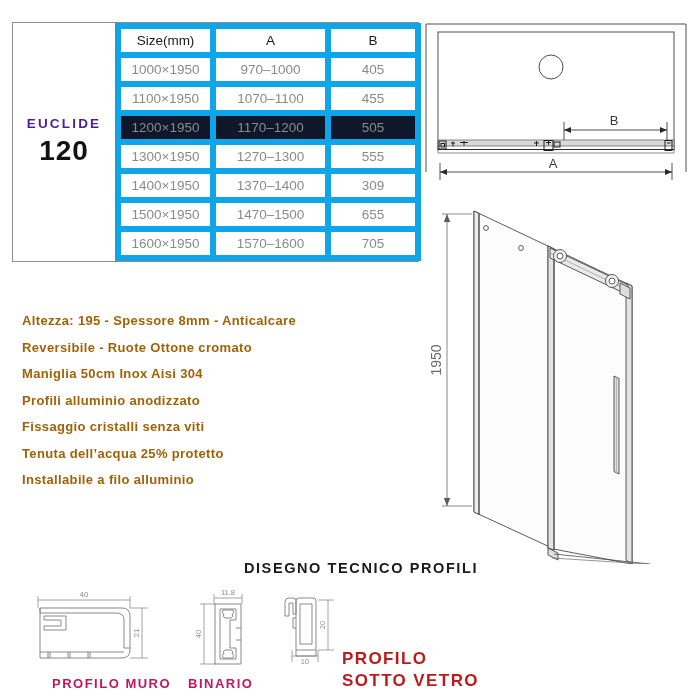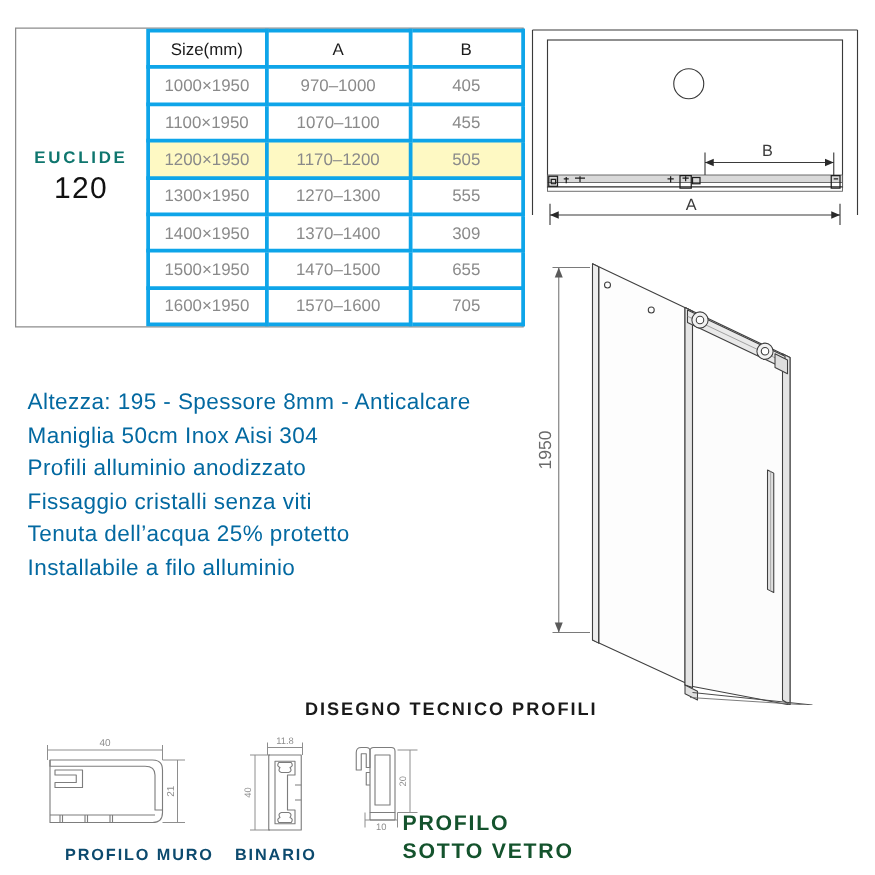--- a/index.html
+++ b/index.html
@@ -23,21 +23,21 @@
     width: 407px; height: 240px;
     border: 1px solid #8c8c8c;
     border-collapse: collapse;
   }
   #spec-table table {
     width: 100%; height: 100%;
     border-collapse: collapse;
     table-layout: fixed;
   }
   #spec-table td {
-    border: 3px solid #0ea5e9;
+    border: 6px solid #0ea5e9;
     text-align: center;
     vertical-align: middle;
     font-size: 13.5px;
     color: #8a8a8a;
     padding: 0;
     white-space: nowrap;
   }
   #spec-table td.brandcell {
     border-left: none;
     border-top: none;
@@ -47,53 +47,53 @@
   .col-size { width: 95px; }
   .col-a    { width: 115px; }
   .col-b    { width: 90px; }
 
   thead td, td.hdr {
     color: #1a1a1a !important;
     font-size: 14px;
     font-weight: 400;
   }
   tr.hl td.hlcell {
-    background: #fef9c3;
+    background: #0f172a;
   }
   .brand {
     text-align: center;
     line-height: 1.1;
   }
   .brand .b1 {
     display: block;
     font-size: 13.5px;
     font-weight: bold;
     letter-spacing: 2.2px;
-    color: #0f766e;
+    color: #4c1d95;
     margin-bottom: 4px;
   }
   .brand .b2 {
     display: block;
-    font-size: 24px;
-    font-weight: normal;
+    font-size: 28px;
+    font-weight: bold;
     letter-spacing: 1px;
     color: #111;
     text-align: center;
   }
 
   
   #spec-list {
     position: absolute;
     left: 22px; top: 308px;
     width: 380px;
   }
   #spec-list .line {
-    font-size: 18px;
-    font-weight: normal;
-    color: #0369a1;
+    font-size: 13px;
+    font-weight: bold;
+    color: #a16207;
     letter-spacing: 0.35px;
     line-height: 26.5px;
     white-space: nowrap;
   }
 
   
   .draw { position: absolute; }
   #plan-drawing { left: 424px; top: 22px; width: 264px; height: 172px; }
   #iso-drawing  { left: 424px; top: 196px; width: 264px; height: 368px; }
   #prof1 { left: 30px;  top: 586px; width: 130px; height: 82px; }
@@ -110,32 +110,32 @@
     font-size: 14.5px;
     font-weight: bold;
     letter-spacing: 1.6px;
     color: #1a1a1a;
   }
   .plabel {
     position: absolute;
     font-size: 13px;
     font-weight: bold;
     letter-spacing: 1.5px;
-    color: #0c4a6e;
+    color: #be185d;
     white-space: nowrap;
   }
   #label-muro   { left: 52px;  top: 676px; }
   #label-binario{ left: 188px; top: 676px; }
   #label-sotto  {
     position: absolute;
-    left: 322px; top: 648px;
+    left: 342px; top: 648px;
     font-size: 17px;
     font-weight: bold;
     letter-spacing: 1.4px;
-    color: #14532d;
+    color: #b91c1c;
     line-height: 22px;
     white-space: nowrap;
   }
 </style>
 </head>
 <body>
 
 <div id="page">
 
   <div id="spec-table">
@@ -193,20 +193,21 @@
           <td>1600×1950</td>
           <td>1570–1600</td>
           <td>705</td>
         </tr>
       </tbody>
     </table>
   </div>
 
   <div id="spec-list">
     <div class="line">Altezza: 195 - Spessore 8mm - Anticalcare</div>
+    <div class="line">Reversibile - Ruote Ottone cromato</div>
     <div class="line">Maniglia 50cm Inox Aisi 304</div>
     <div class="line">Profili alluminio anodizzato</div>
     <div class="line">Fissaggio cristalli senza viti</div>
     <div class="line">Tenuta dell’acqua 25% protetto</div>
     <div class="line">Installabile a filo alluminio</div>
   </div>
 
   <svg class="draw" id="plan-drawing" viewBox="0 0 264 172">
     <g fill="none" stroke="#3a3a3a" stroke-width="0.9">
 

